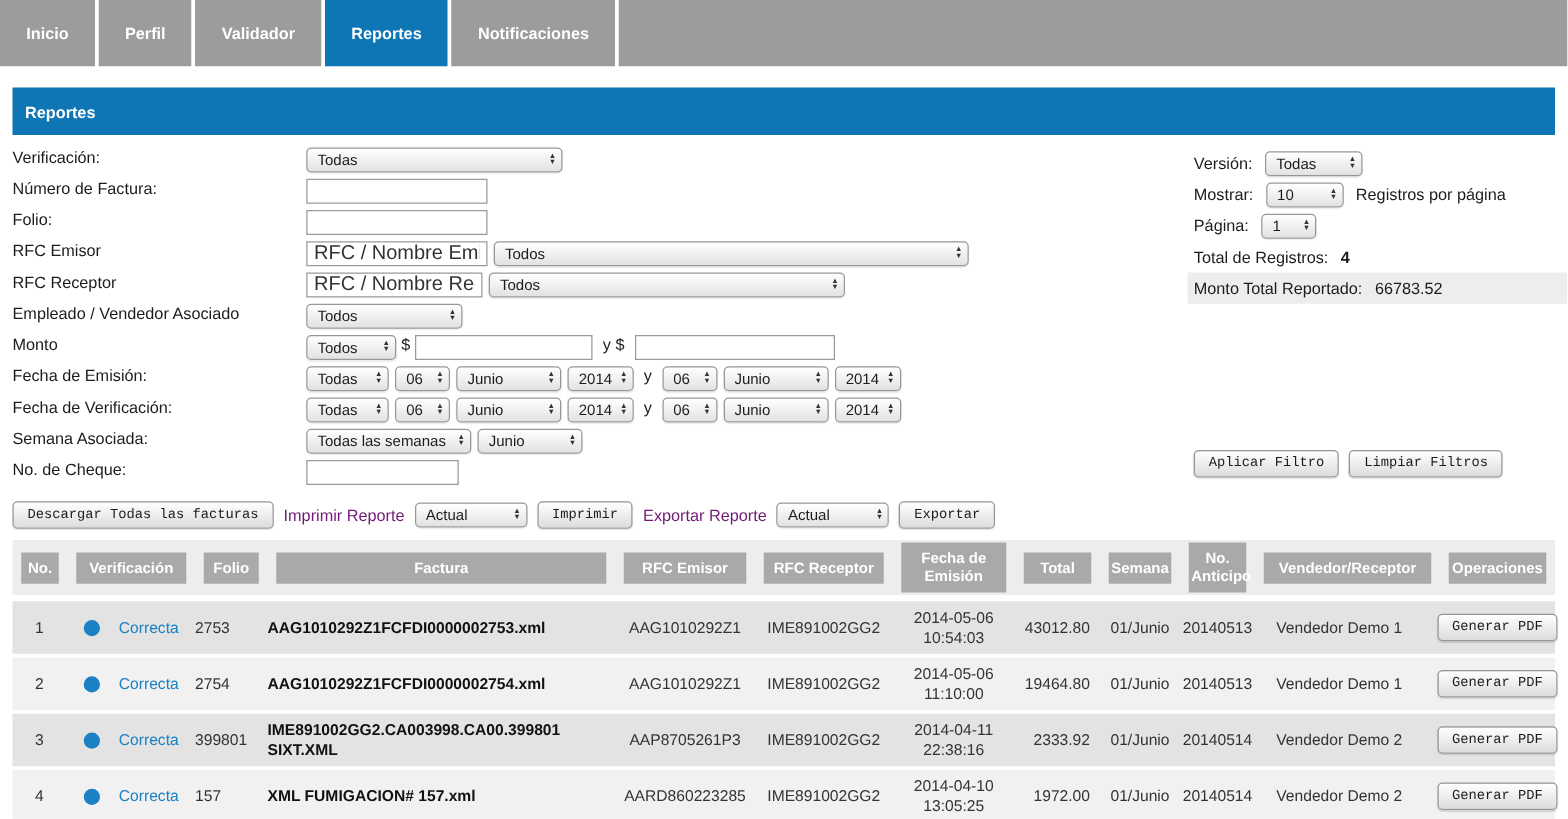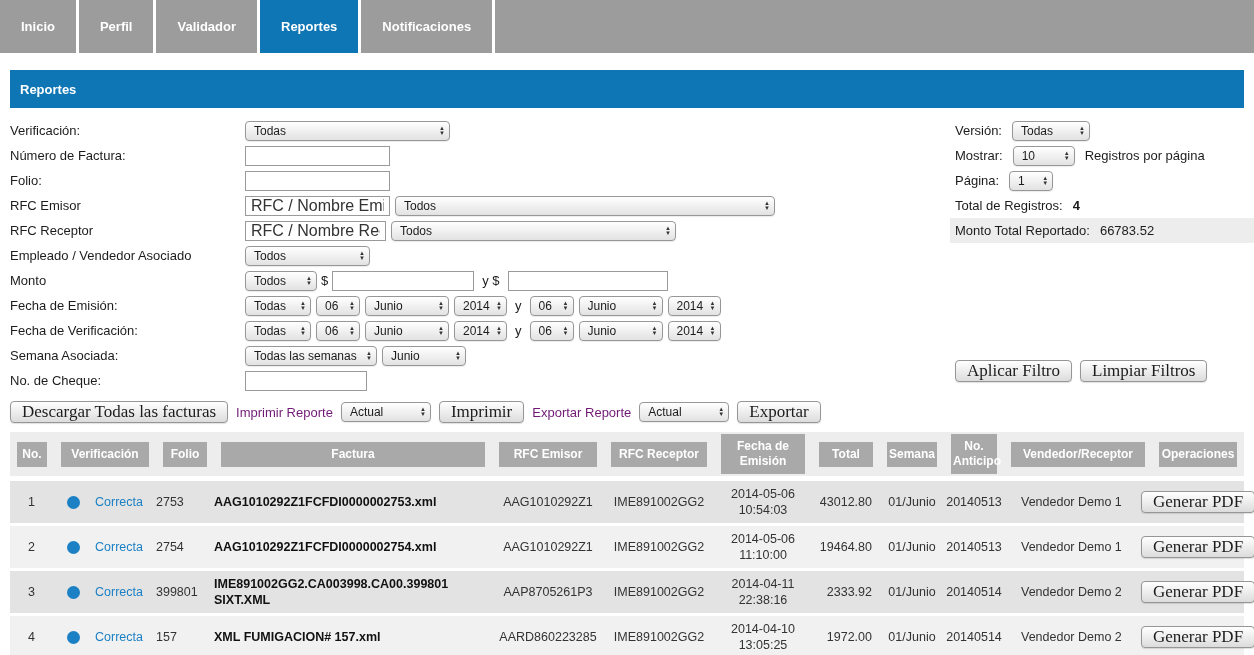--- a/index.html
+++ b/index.html
@@ -21,21 +21,21 @@
   .tab.active { background:var(--accent); }
   .tab-filler { flex:1; background:var(--tabgray); }
   
   .panel-header {
     margin:17px 10px 0; height:38px; background:var(--accent);
     display:flex; align-items:center; padding-left:10px;
     color:#fff; font-weight:bold; font-size:13px;
   }
   
   .filters { position:relative; margin:10px 10px 0; height:276px; }
-  .frow { display:flex; align-items:center; height:25px; }
+  .frow { display:flex; height:25px; }
   .frow > label { width:235px; flex:none; font-size:13px; color:#1c1c1c; }
   .gap5 { margin-left:5px; }
   .sep { margin:0 8px; font-size:13px; color:#1c1c1c; white-space:nowrap; }
   
   .sel {
     display:inline-flex; align-items:center; justify-content:space-between;
     height:20px; padding:0 4px 0 8px; flex:none;
     border:1px solid #979797; border-radius:4px;
     background:linear-gradient(#ffffff,#e2e2e2);
     box-shadow:0 1px 1px rgba(0,0,0,0.08);
@@ -49,21 +49,21 @@
     height:20px; flex:none; border:1px solid #9a9a9a; border-radius:0;
     background:#fff; font-family:"Liberation Sans", sans-serif;
     font-size:16px; color:#333; padding:0 5px; outline:none;
   }
   
   .btn {
     display:inline-flex; align-items:center; justify-content:center; flex:none;
     height:22px; padding:0 11px; border:1px solid #969696; border-radius:4px;
     background:linear-gradient(#ffffff,#dcdcdc);
     box-shadow:0 1px 1px rgba(0,0,0,0.12);
-    font-family:Liberation Serif, serif; font-size:17px; color:#1c1c1c; cursor:pointer;
+    font-family:Liberation Mono, monospace; font-size:11px; color:#1c1c1c; cursor:pointer;
   }
   
   .summary { position:absolute; top:0; right:-10px; width:304px; }
   .srow { display:flex; align-items:center; height:25px; padding-left:5px; gap:10px; font-size:13px; color:#1c1c1c; }
   .srow.stripe { background:var(--hdrstrip); }
   .bold { font-weight:bold; }
   .summary-buttons { position:absolute; top:242px; left:5px; display:flex; gap:8px; }
   
   .toolbar { display:flex; align-items:center; gap:8px; margin:7px 10px 9px; }
   .toolbar .tlabel { font-size:13px; color:#701a75; white-space:nowrap; }

